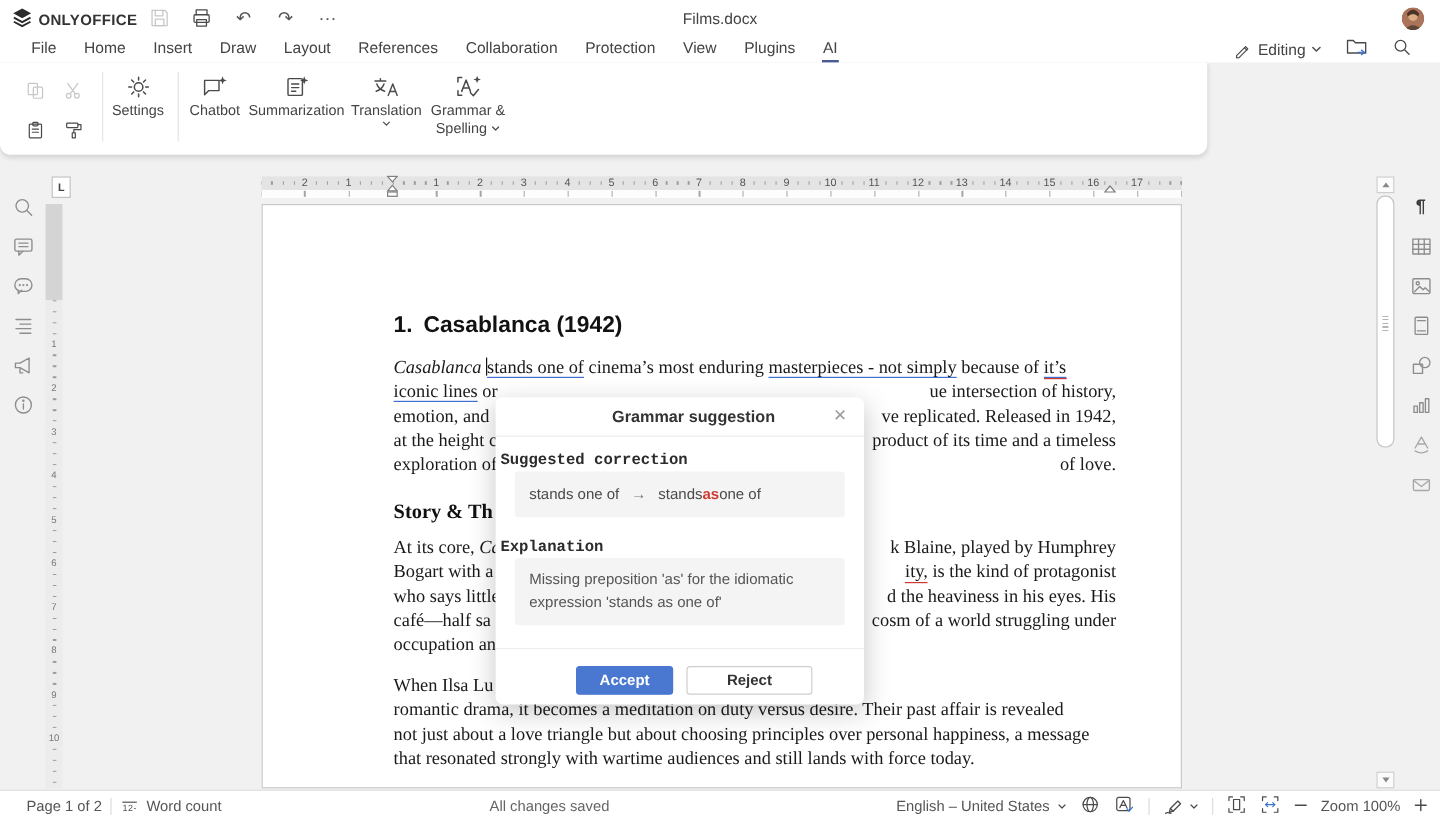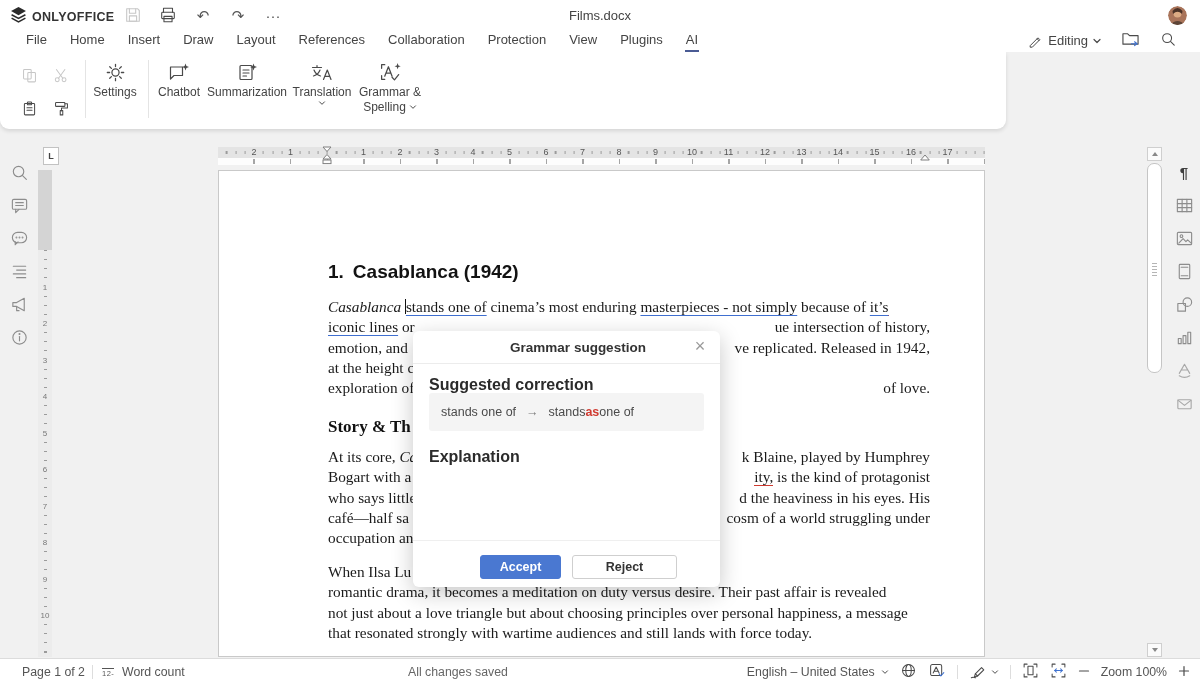--- a/index.html
+++ b/index.html
@@ -88,21 +88,21 @@
   .ur { border-bottom:1.6px solid #cf3a30; }
   .caret { display:inline-block; width:0; border-left:1.4px solid #111; height:15px; vertical-align:-2px; }
 
   
   .dialog { position:absolute; left:413px; top:331px; width:307px; height:256px; background:#fff;
             border-radius:6px; box-shadow:0 6px 22px rgba(0,0,0,.22); z-index:8; }
   .dlg-header { position:relative; height:33px; border-bottom:1px solid #ececec;
                 display:flex; align-items:center; justify-content:center;padding-left:23px; }
   .dlg-title { font-size:13.5px; font-weight:bold; color:#333; }
   .dlg-close { position:absolute; right:10px; top:5px; font-size:18px; color:#999; line-height:20px; width:20px; text-align:center; }
-  .dlg-label { position:absolute; left:16px; font-size:16px; font-weight:bold; color:#2b2b2b; }
+  .dlg-label { position:absolute; left:4px; font-size:13px; font-weight:bold; color:#2b2b2b;font-family:Liberation Mono, monospace; }
   .dlg-box { position:absolute; left:16px; right:16px; background:#f4f4f4; border-radius:3px;
              font-size:12.5px; color:#4a4a4a; }
   .corr-box { top:62px; height:38px; display:flex; align-items:center; padding:0 12px; }
   .expl-box { top:134px; height:56px; padding:9px 12px; line-height:1.5; color:#555; }
   .corr-box .red { color:#d03b31; font-weight:bold; }
   .corr-box .arrow { color:#777; padding:0 10px; }
   .dlg-footer-line { position:absolute; left:0; right:0; top:209px; border-top:1px solid #efefef; }
   .btn { position:absolute; top:224px; height:24px; border-radius:3px; font-size:12.5px; font-weight:bold;
          display:flex; align-items:center; justify-content:center; font-family:"Liberation Sans",sans-serif; }
   .btn-accept { left:67px; width:81px; background:#4a78d1; color:#fff; border:1px solid #4a78d1; }
@@ -375,20 +375,21 @@
       <div class="dline split">
         <span><span class="ub">iconic lines</span><span> or</span></span>
           <span>ue intersection of history,</span>
       </div>
       <div class="dline split">
         <span>emotion, and</span>
           <span>ve replicated. Released in 1942,</span>
       </div>
       <div class="dline split">
         <span>at the height c</span>
+          <span>product of its time and a timeless</span>
       </div>
       <div class="dline split">
         <span>exploration of</span>
           <span>of love.</span>
       </div>
     </div>
 
     <div class="doc-h2">Story &amp; Th</div>
 
     <div class="para" style="top:276px;">
@@ -428,20 +429,21 @@
     </div>
     <span class="dlg-label" style="top:45px;">Suggested correction</span>
     <div class="dlg-box corr-box">
         <span>stands one of</span>
         <span class="arrow">→</span>
         <span>stands </span>
         <span class="red">as</span>
         <span> one of</span>
       </div>
     <span class="dlg-label" style="top:117px;">Explanation</span>
+    <div class="dlg-box expl-box">Missing preposition 'as' for the idiomatic expression 'stands as one of'</div>
     <div class="dlg-footer-line"></div>
     <button class="btn btn-accept">Accept</button>
     <button class="btn btn-reject">Reject</button>
   </div>
 
   <div class="sb-btn" style="top:147px;">
       <span class="sb-arrow sb-up"></span>
     </div>
   <div class="sb-thumb"></div>
   <div class="sb-btn" style="top:643px;">

